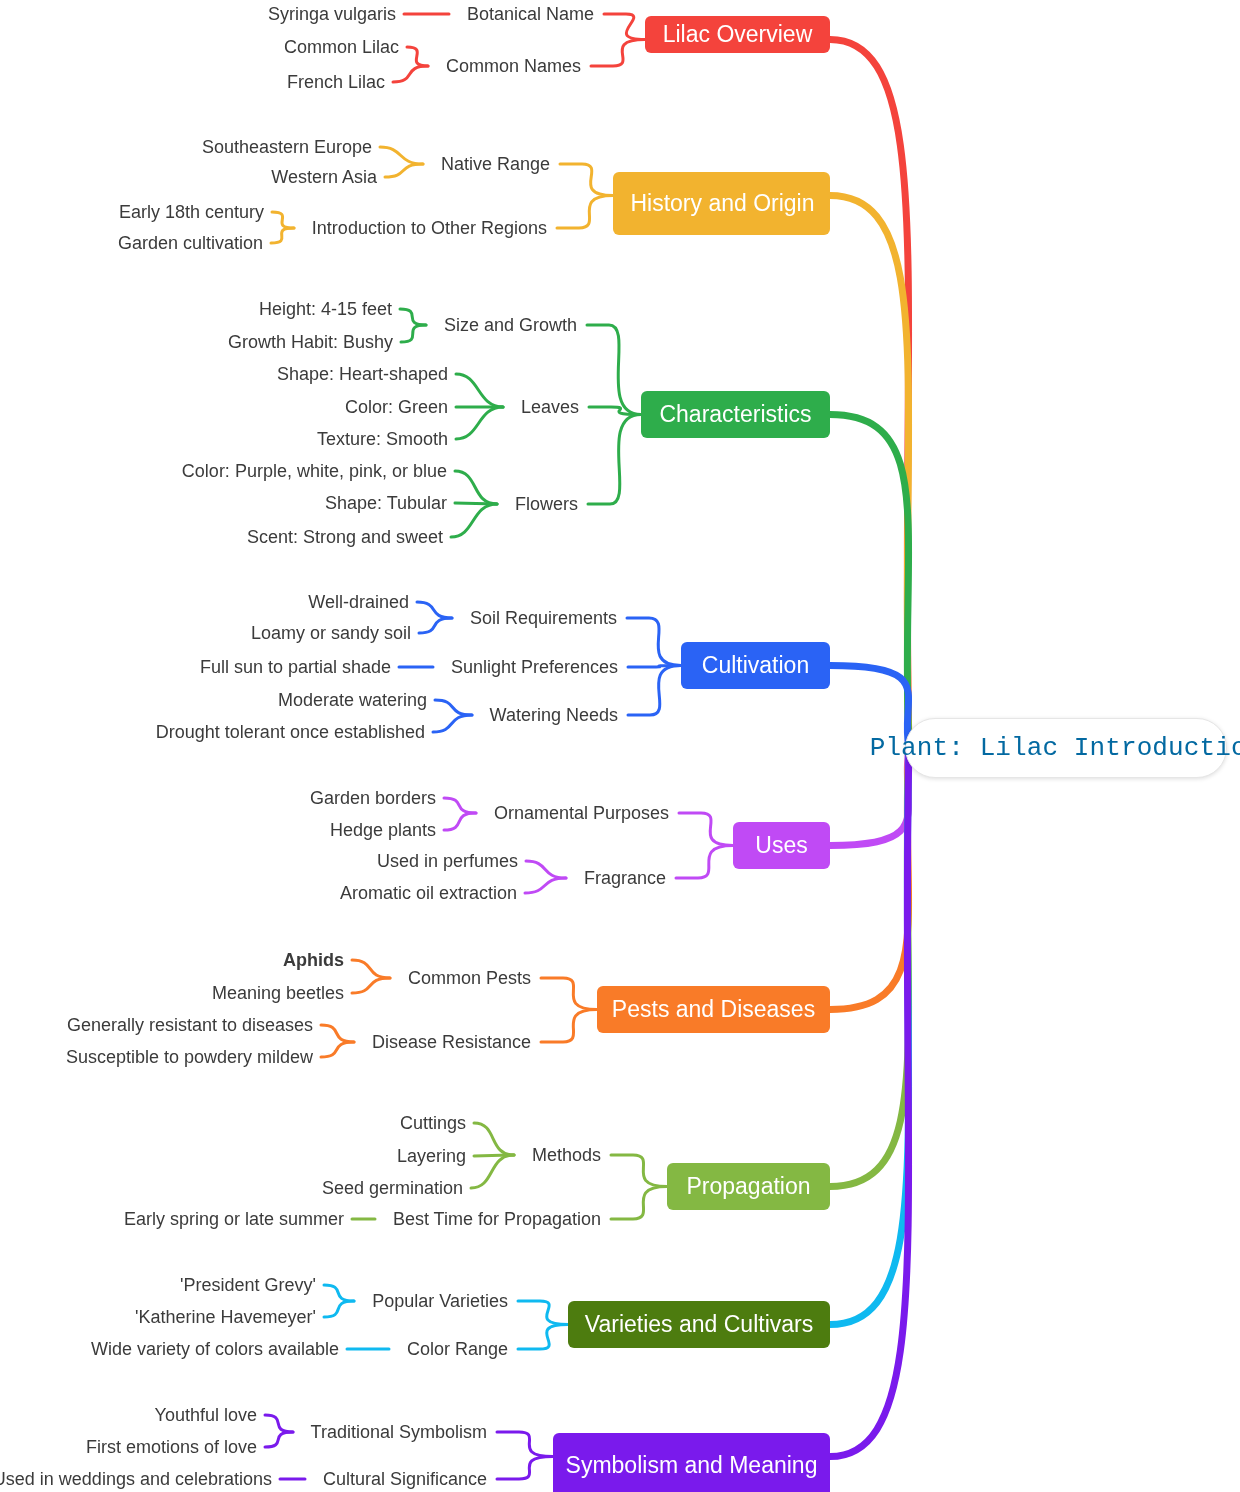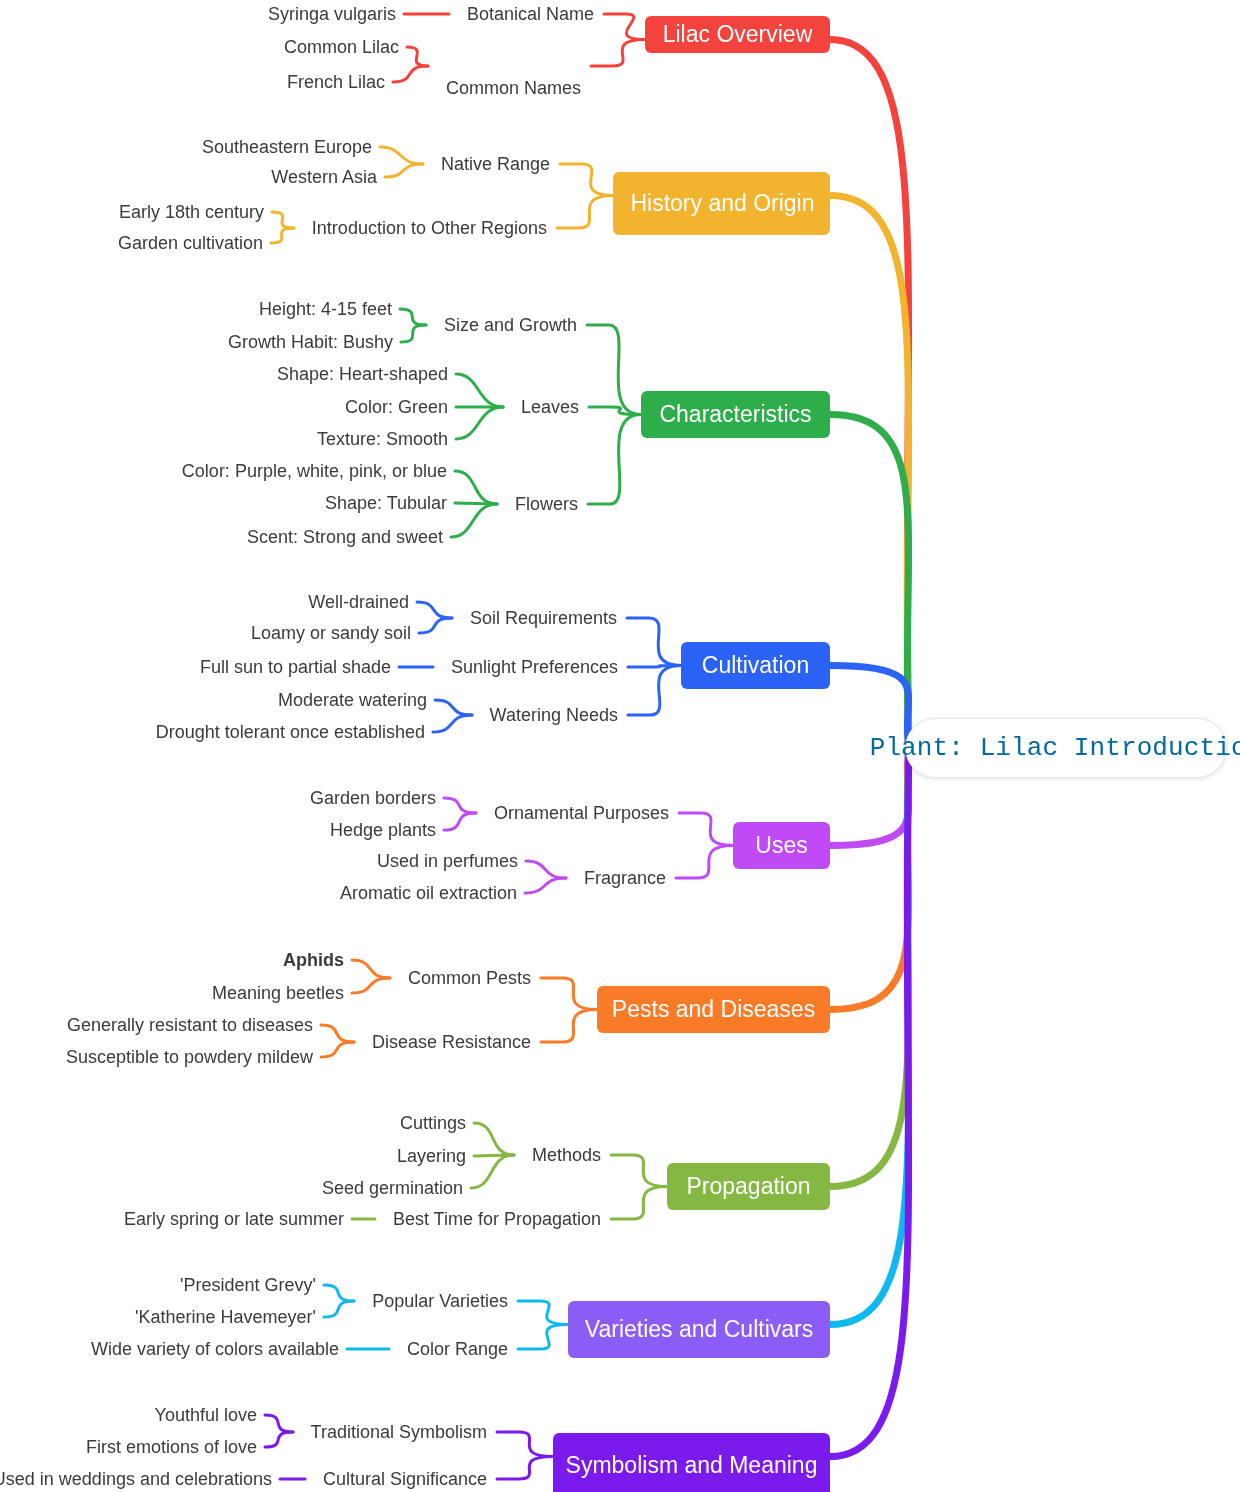--- a/index.html
+++ b/index.html
@@ -146,21 +146,21 @@
     </svg>
   <div class="node-layer" id="node-layer">
     <div class="root-node" id="root-node" style="left: 905px; top: 718px; width: 322px; height: 60px; color: #0369a1; background: rgb(255, 255, 255); font-family: Liberation Mono, monospace;">
       <span>Plant: Lilac Introduction</span>
     </div>
   <div class="topic" style="left: 645px; top: 16px; width: 185px; height: 37px; background: rgb(244, 67, 60);">
         <span>Lilac Overview</span>
       </div>
       <div class="sub r" style="left: 594px; top: 14px;"><span>Botanical Name</span></div>
       <div class="leaf" style="left: 396px; top: 14px;"><span>Syringa vulgaris</span></div>
-      <div class="sub r" style="left: 581px; top: 66px; margin-top: 22px;"><span>Common Names</span></div>
+      <div class="sub r" style="left: 581px; top: 66px;"><span>Common Names</span></div>
       <div class="leaf" style="left: 399px; top: 47px;"><span>Common Lilac</span></div>
       <div class="leaf" style="left: 385px; top: 82px;"><span>French Lilac</span></div>
       <div class="topic" style="left: 613px; top: 172px; width: 217px; height: 63px; background: rgb(242, 179, 47); padding-left: 16px;">
         <span>History and Origin</span>
       </div>
       <div class="sub r" style="left: 550px; top: 164px;"><span>Native Range</span></div>
       <div class="leaf" style="left: 372px; top: 147px;"><span>Southeastern Europe</span></div>
       <div class="leaf" style="left: 377px; top: 177px;"><span>Western Asia</span></div>
       <div class="sub r" style="left: 547px; top: 228px;"><span>Introduction to Other Regions</span></div>
       <div class="leaf" style="left: 264px; top: 212px;"><span>Early 18th century</span></div>
@@ -210,21 +210,21 @@
       <div class="leaf" style="left: 313px; top: 1057px;"><span>Susceptible to powdery mildew</span></div>
       <div class="topic" style="left: 667px; top: 1163px; width: 163px; height: 47px; background: rgb(132, 184, 67);">
         <span>Propagation</span>
       </div>
       <div class="sub r" style="left: 601px; top: 1155px;"><span>Methods</span></div>
       <div class="leaf" style="left: 466px; top: 1123px;"><span>Cuttings</span></div>
       <div class="leaf" style="left: 466px; top: 1156px;"><span>Layering</span></div>
       <div class="leaf" style="left: 463px; top: 1188px;"><span>Seed germination</span></div>
       <div class="sub r" style="left: 601px; top: 1219px;"><span>Best Time for Propagation</span></div>
       <div class="leaf" style="left: 344px; top: 1219px;"><span>Early spring or late summer</span></div>
-      <div class="topic" style="left: 568px; top: 1301px; width: 262px; height: 57px; background: #8b5cf6;">
+      <div class="topic" style="left: 568px; top: 1301px; width: 262px; height: 47px; background: #4d7c0f;">
         <span>Varieties and Cultivars</span>
       </div>
       <div class="sub r" style="left: 508px; top: 1301px;"><span>Popular Varieties</span></div>
       <div class="leaf" style="left: 316px; top: 1285px;"><span>'President Grevy'</span></div>
       <div class="leaf" style="left: 316px; top: 1317px;"><span>'Katherine Havemeyer'</span></div>
       <div class="sub r" style="left: 508px; top: 1349px;"><span>Color Range</span></div>
       <div class="leaf" style="left: 339px; top: 1349px;"><span>Wide variety of colors available</span></div>
       <div class="topic" style="left: 553px; top: 1433px; width: 277px; height: 64px; background: rgb(122, 26, 236);">
         <span>Symbolism and Meaning</span>
       </div>

